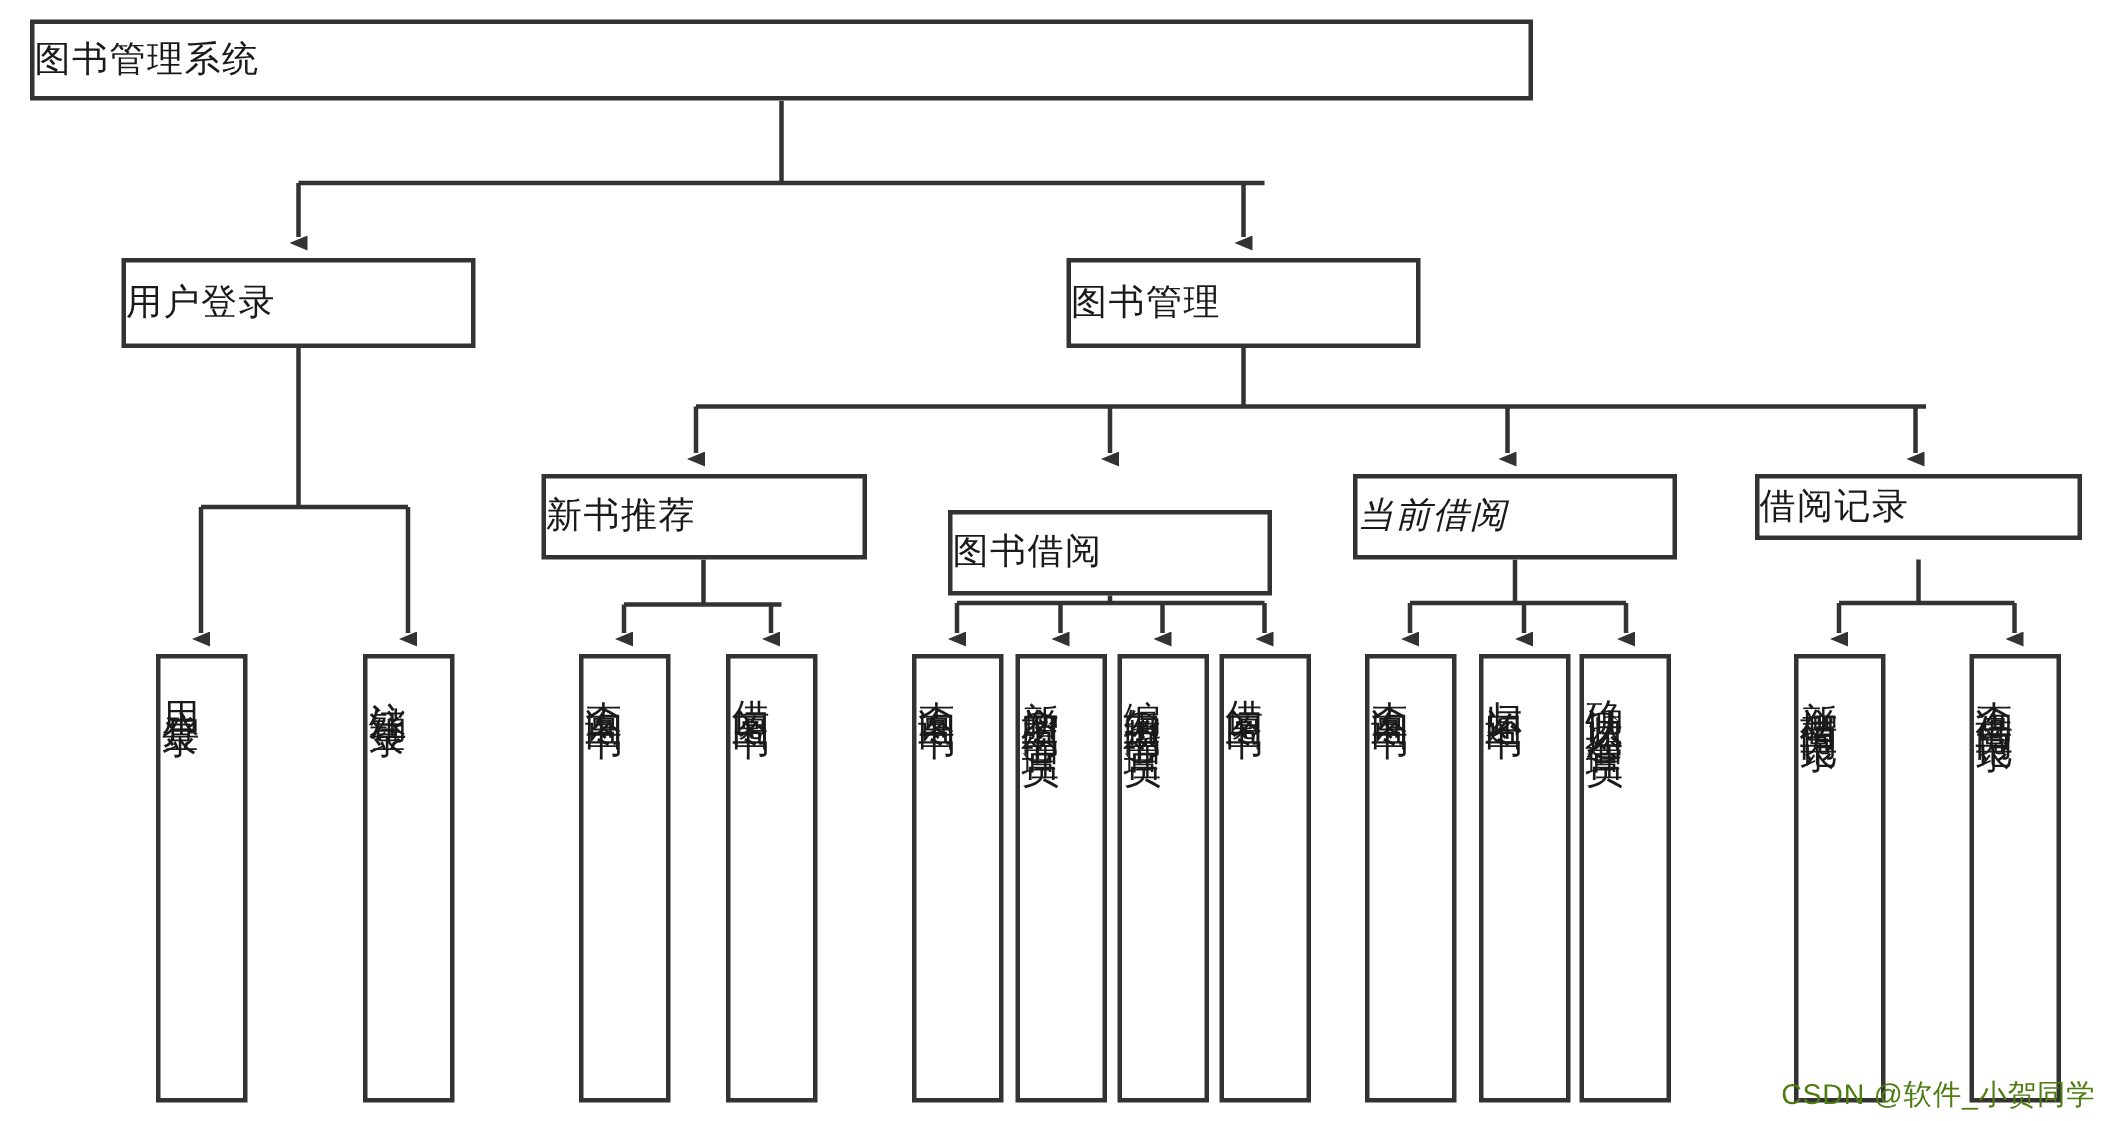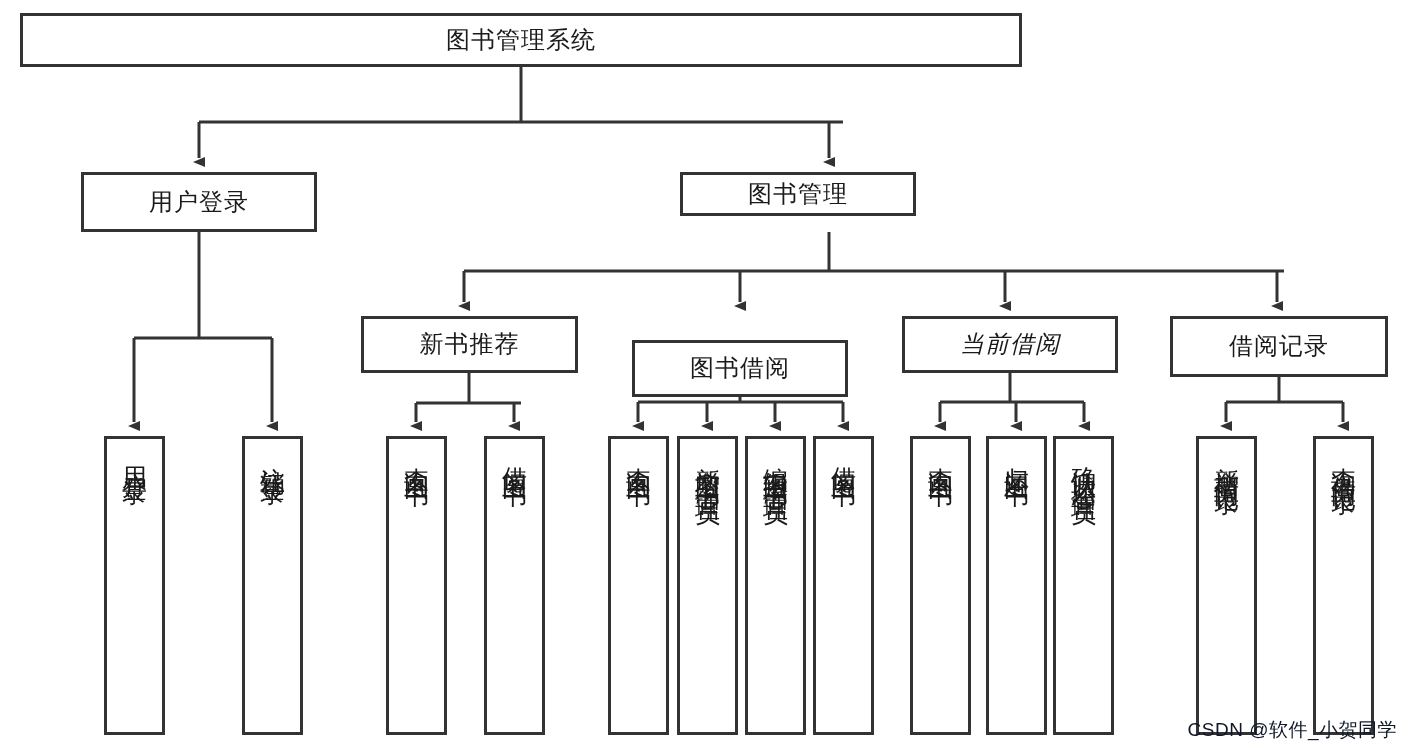--- a/index.html
+++ b/index.html
@@ -21,21 +21,21 @@
     width: 1405px;
     height: 747px;
   }
   .node-box {
     position: absolute;
     box-sizing: border-box;
     background: #ffffff;
     border: 3px solid #333333;
     display: flex;
     align-items: center;
-    justify-content: center;
+    justify-content: flex-start;
   }
   .node-label-h {
     font-size: 24px;
     color: #1a1a1a;
     letter-spacing: 1px;
     line-height: 1.1;
     white-space: nowrap;
     text-align: center;
   }
   .node-box.leaf {
@@ -50,21 +50,21 @@
     letter-spacing: 5px;
     line-height: 1.0;
     text-align: center;
     white-space: nowrap;
   }
   .watermark {
     position: absolute;
     right: 8px;
     bottom: 4px;
     font-size: 19px;
-    color: #0f172a;
+    color: #4d7c0f;
     white-space: nowrap;
     letter-spacing: 0.5px;
     pointer-events: none;
   }
 </style>
 </head>
 <body>
 
 <svg id="canvas" viewBox="0 0 1405 747" xmlns="http://www.w3.org/2000/svg">
   <defs>
@@ -128,34 +128,34 @@
   </g>
 </svg>
 
 <div class="node-box" style="left:20px; top:13px; width:1002px; height:54px;">
   <span class="node-label-h">图书管理系统</span>
 </div>
 
 <div class="node-box" style="left:81px; top:172px; width:236px; height:60px;">
   <span class="node-label-h">用户登录</span>
 </div>
-<div class="node-box" style="left:680px; top:172px; width:236px; height:44px;">
+<div class="node-box" style="left:711px; top:172px; width:236px; height:60px;">
   <span class="node-label-h">图书管理</span>
 </div>
 
 <div class="node-box" style="left:361px; top:316px; width:217px; height:57px;">
   <span class="node-label-h">新书推荐</span>
 </div>
 <div class="node-box" style="left:632px; top:316px; width:216px; height:57px;margin-top:24px;">
   <span class="node-label-h">图书借阅</span>
 </div>
 <div class="node-box" style="left:902px; top:316px; width:216px; height:57px;font-style:italic;">
   <span class="node-label-h">当前借阅</span>
 </div>
-<div class="node-box" style="left:1170px; top:316px; width:218px; height:61px;">
+<div class="node-box" style="left:1170px; top:316px; width:218px; height:44px;">
   <span class="node-label-h">借阅记录</span>
 </div>
 
 <div class="node-box leaf" style="left:104px; top:436px; width:61px; height:299px;">
   <span class="node-label-v">用户登录</span>
 </div>
 <div class="node-box leaf" style="left:242px; top:436px; width:61px; height:299px;">
   <span class="node-label-v">注销登录</span>
 </div>
 <div class="node-box leaf" style="left:386px; top:436px; width:61px; height:299px;">

